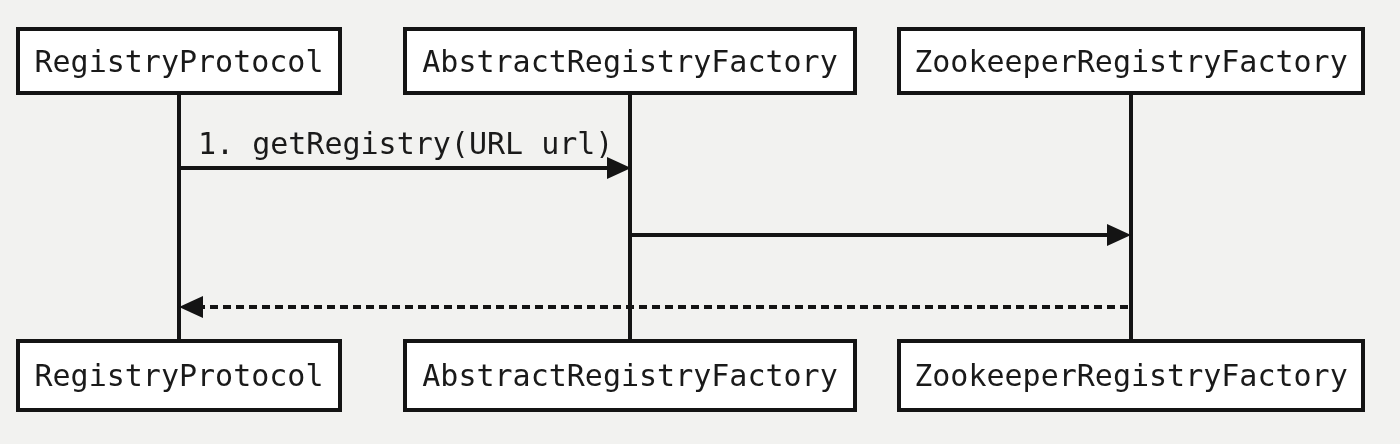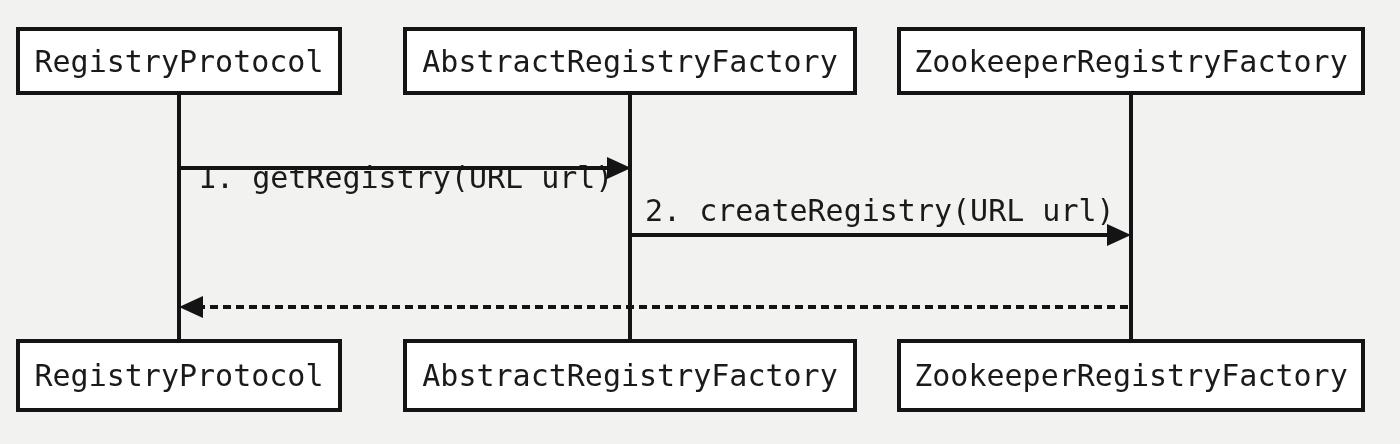--- a/index.html
+++ b/index.html
@@ -69,21 +69,21 @@
   .b3 { left: 897px; top: 339px; width: 468px; height: 73px; }
 
   
   .l1 { left: 177px;  top: 95px; height: 244px; }
   .l2 { left: 628px;  top: 95px; height: 244px; }
   .l3 { left: 1129px; top: 95px; height: 244px; }
 
   
   .m1-line  { left: 179px; top: 166px; width: 430px; }
   .m1-head  { left: 607px; top: 157px; }
-  .m1-label { left: 198px; top: 126px; margin-top: 34px; }
+  .m1-label { left: 198px; top: 126px; }
 
   
   .m2-line  { left: 630px;  top: 233px; width: 478px; }
   .m2-head  { left: 1107px; top: 224px; }
   .m2-label { left: 645px;  top: 193px; }
 
   
   .m3-line  { left: 197px; top: 305px; width: 936px; }
   .m3-head  { left: 179px; top: 296px; }
   .m3-label { left: 190px; top: 265px; }
@@ -104,21 +104,20 @@
   </div>
 
   <div class="lifeline l1"></div>
   <div class="lifeline l2"></div>
   <div class="lifeline l3"></div>
 
   <div class="mlabel m1-label">1. getRegistry(URL url)</div>
   <div class="mline m1-line"></div>
   <div class="ahead ahead-right m1-head"></div>
 
-  <div class="mlabel m2-label">2. createRegistry(URL url)</div>
   <div class="mline m2-line"></div>
   <div class="ahead ahead-right m2-head"></div>
 
   <div class="mline-dashed m3-line"></div>
   <div class="ahead ahead-left m3-head"></div>
 
   <div class="pbox b1">
     <span class="pbox-label">RegistryProtocol</span>
   </div>
   <div class="pbox b2">

